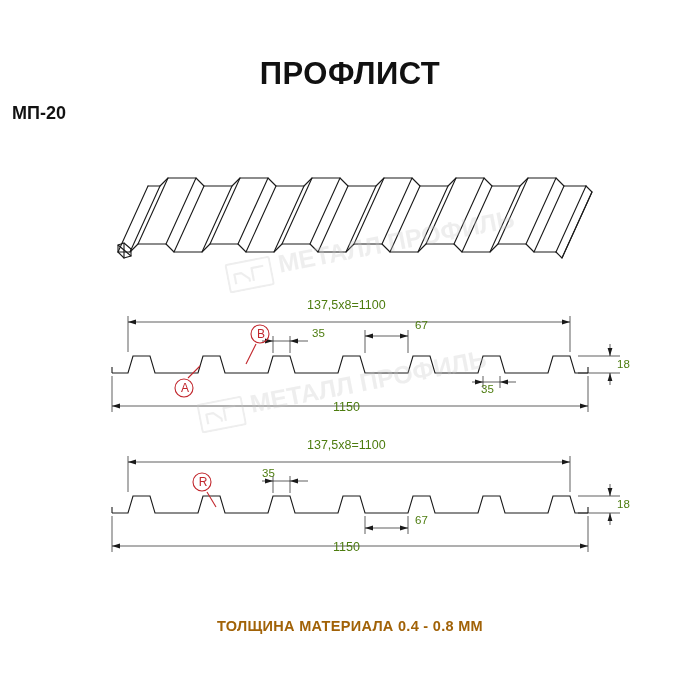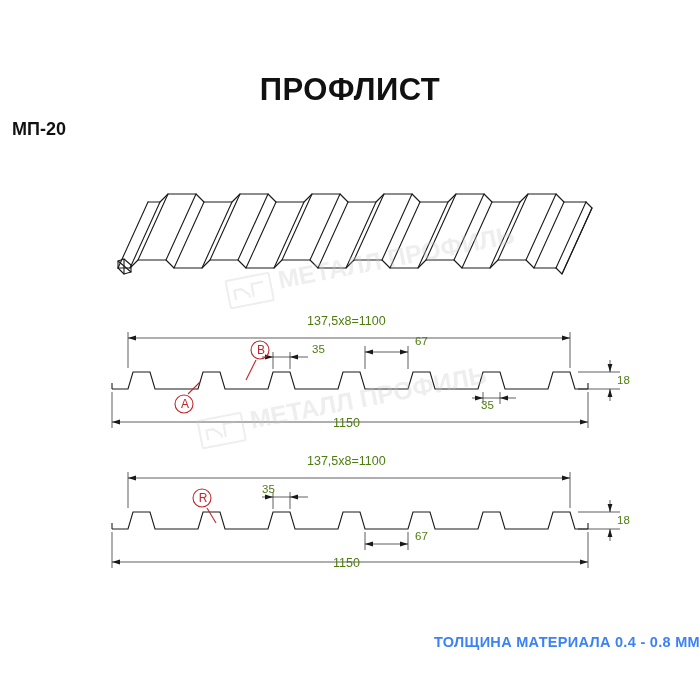--- a/index.html
+++ b/index.html
@@ -11,21 +11,21 @@
     height: 700px;
     background: #ffffff;
     font-family: "Liberation Sans", sans-serif;
     color: #1a1a1a;
     overflow: hidden;
     position: relative;
   }
   .sheet {
     position: absolute;
     left: 0;
-    top: 16px;
+    top: 0;
     width: 700px;
     height: 636px;
   }
   
   .title-main {
     position: absolute;
     left: 0;
     top: 56px;
     width: 700px;
     text-align: center;
@@ -43,25 +43,25 @@
     font-size: 18px;
     font-weight: bold;
     color: #111111;
     padding-left: 12px;
   }
   .footer-note {
     position: absolute;
     left: 0;
     top: 618px;
     width: 700px;
-    text-align: right;
+    text-align: center;
     font-size: 14.5px;
     font-weight: bold;
     letter-spacing: 0.3px;
-    color: #3b82f6;
+    color: #a16207;
   }
   
   .wm {
     position: absolute;
     pointer-events: none;
     user-select: none;
     opacity: 0.30;
   }
   .wm-text {
     font-family: "Liberation Sans", sans-serif;

